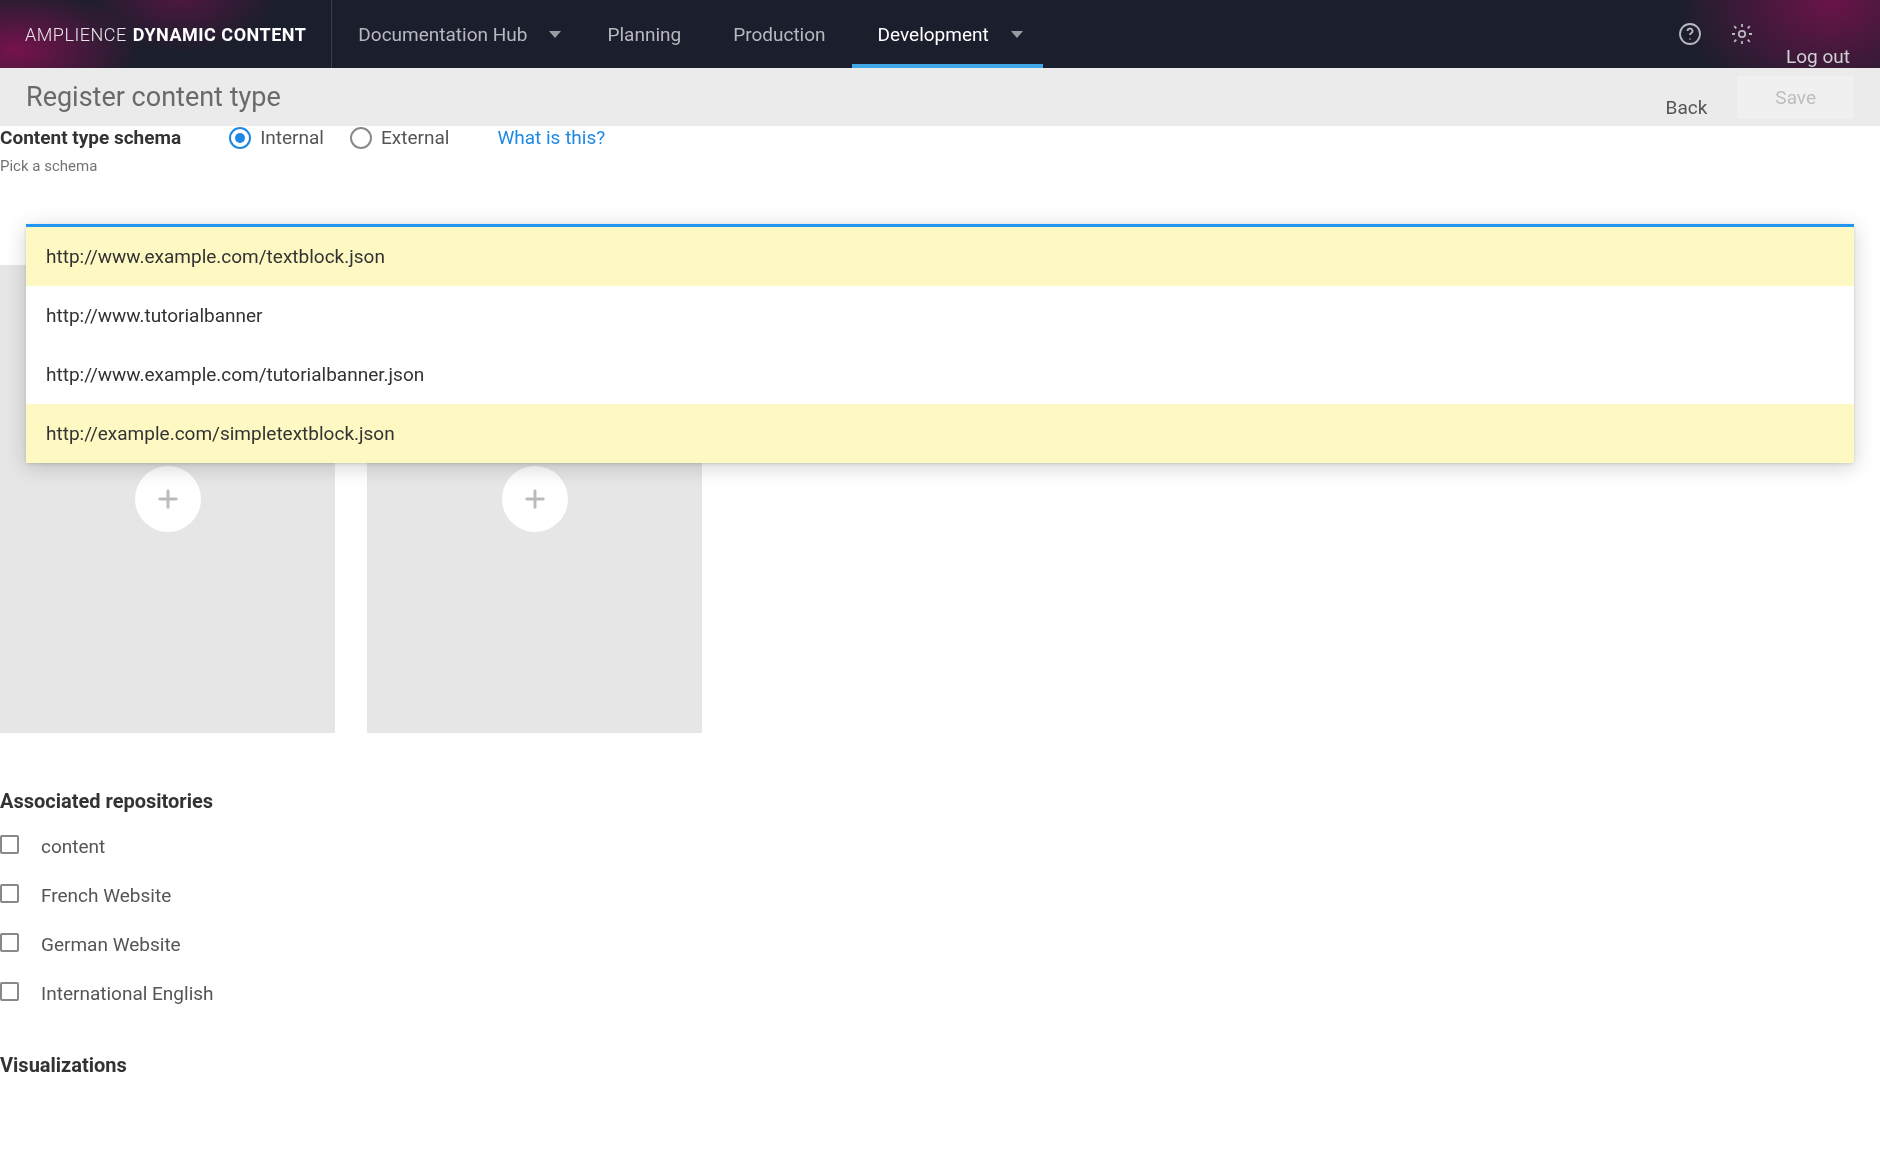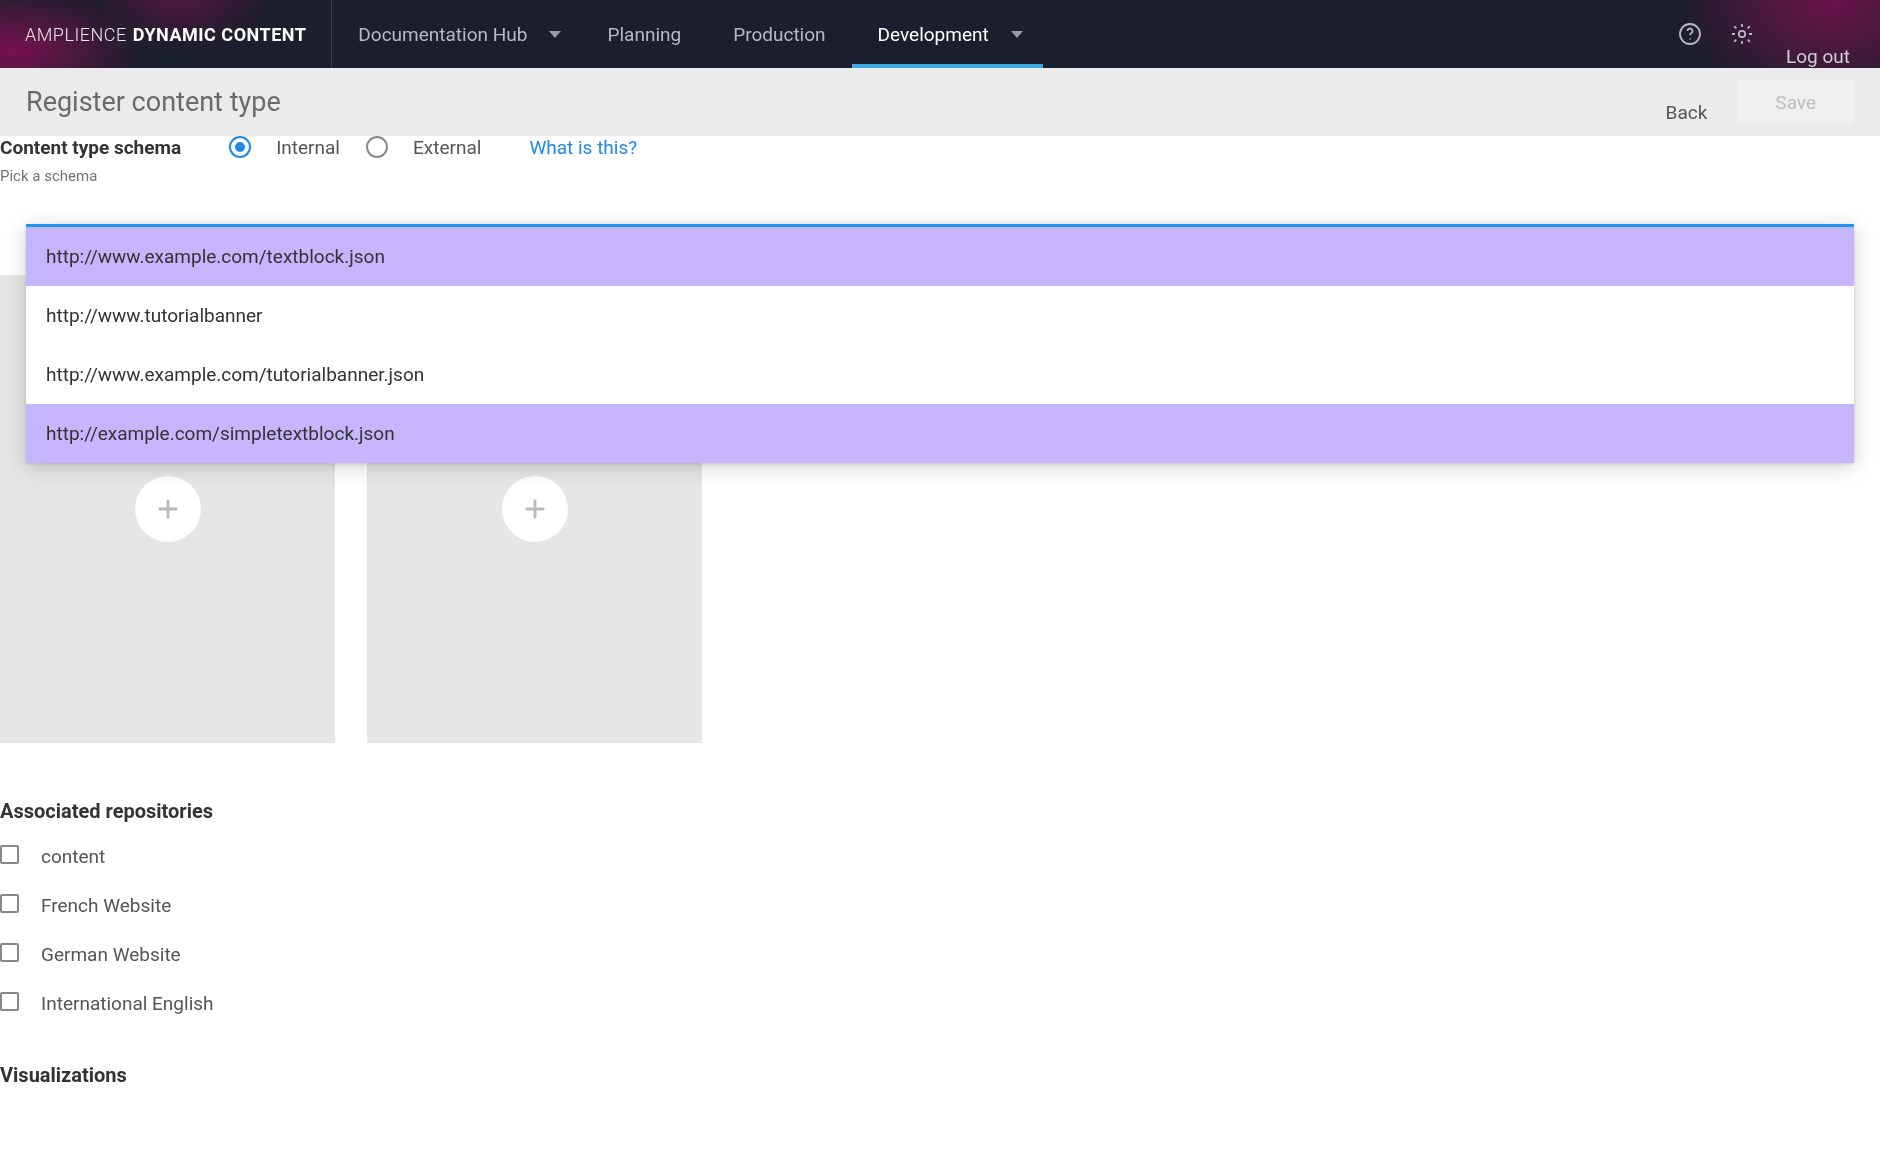--- a/index.html
+++ b/index.html
@@ -45,34 +45,34 @@
   .topbar .spacer { flex:1; }
   .topbar .iconbtn { display:flex; align-items:center; padding:0 14px; cursor:pointer; }
   .topbar .logout { padding:0 30px 0 18px; display:flex; align-items:flex-end; }
 
   .caret {
     width:0; height:0; border-left:6px solid transparent; border-right:6px solid transparent; border-top:7px solid #9a9aa2; display:inline-block;
   }
 
   
   .pagetitle {
-    background:#ebebeb; height:68px; display:flex; align-items:center; padding:0 26px; justify-content:space-between;
+    background:#ebebeb; height:58px; display:flex; align-items:center; padding:0 26px; justify-content:space-between;
   }
   .pagetitle h1 { font-size:27px; font-weight:400; color:#6a6a6a; }
   .pagetitle .actions { display:flex; align-items:flex-end; gap:30px; }
   .pagetitle .back { color:#555; font-size:19px; cursor:pointer; }
   .pagetitle .save { background:#f0f0f0; color:#bdbdbd; font-size:19px; padding:10px 38px; border-radius:3px; cursor:default; }
 
   
   .content { position:relative; }
 
   .schema-row { display:flex; align-items:center; gap:48px; }
   .schema-label { font-size:19px; font-weight:700; color:#333; }
   .radio-group { display:flex; align-items:center; gap:26px; }
-  .radio { display:flex; align-items:flex-start; gap:25px; cursor:pointer; }
+  .radio { display:flex; align-items:flex-end; gap:9px; cursor:pointer; }
   .radio .circle {
     width:22px; height:22px; border:2px solid #8a8a8a; border-radius:50%; position:relative;
   }
   .radio.selected .circle { border-color:#1e88e5; }
   .radio.selected .circle::after {
     content:""; position:absolute; inset:4px; background:#1e88e5; border-radius:50%;
   }
   .radio .lbl { font-size:19px; color:#555; }
   .what-link { color:#1e88e5; font-size:19px; cursor:pointer; }
 
@@ -84,21 +84,21 @@
     top:224px; 
     left:26px; right:26px;
     background:#fff;
     border-top:3px solid #2196f3;
     box-shadow: 0 1px 3px rgba(0,0,0,0.12), 0 4px 20px rgba(0,0,0,0.18);
     z-index:50;
   }
   .dropdown .item {
     padding:18px 20px; font-size:19px; color:#333; cursor:pointer;
   }
-  .dropdown .item.alt { background:#c4b5fd; }
+  .dropdown .item.alt { background:#fef9c3; }
 
   
   .cards { display:flex; gap:32px; margin-top:24px; }
   .card {
     width:335px; height:468px; background:#e6e6e6; display:flex; align-items:center; justify-content:center;
   }
   .card .plus-circle {
     width:66px; height:66px; background:#fff; border-radius:50%; display:flex; align-items:center; justify-content:center; cursor:pointer;
   }
   .card .plus-circle svg { width:28px; height:28px; }

